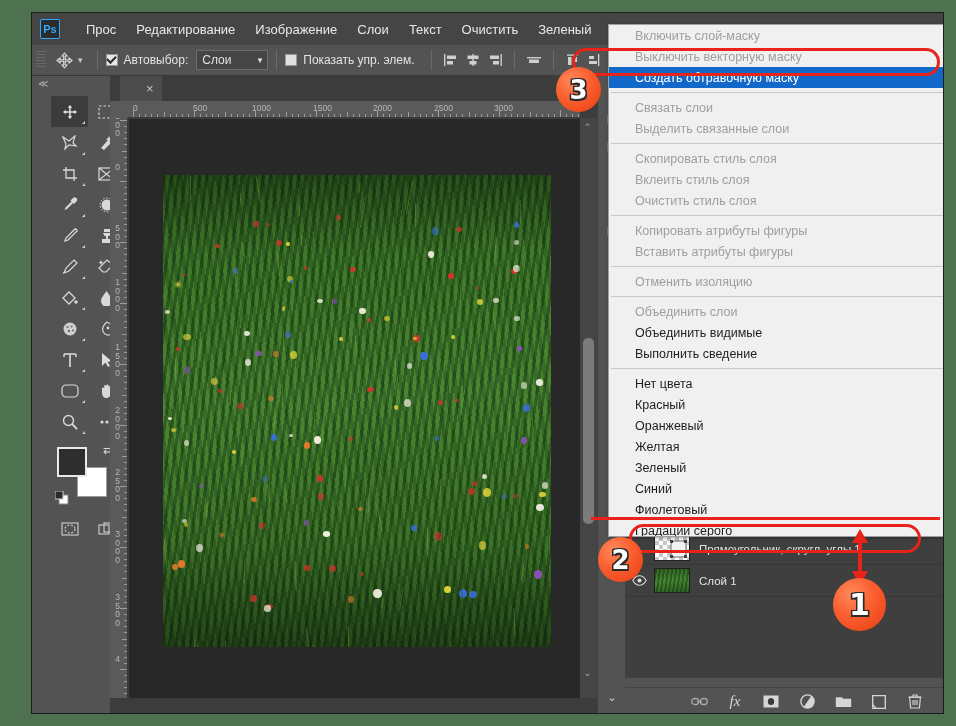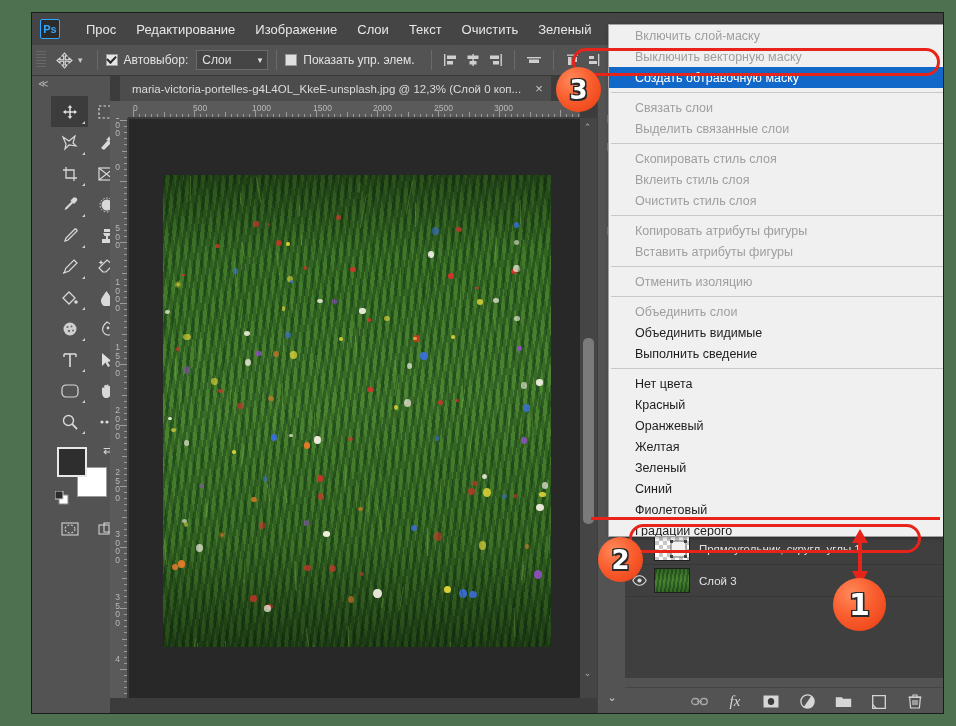--- a/index.html
+++ b/index.html
@@ -429,21 +429,20 @@
       <svg width="16" height="14" viewBox="0 0 16 14">
           <rect x="2" y="3" width="5" height="3" fill="#cfcfcf"></rect>
           <rect x="2" y="8" width="8" height="3" fill="#cfcfcf"></rect>
           <rect x="11" y="1" width="1.3" height="12" fill="#cfcfcf"></rect>
         </svg>
     </div>
   </div>
 
   <div id="tabbar">
     <div id="doc-tab">
-      <span>maria-victoria-portelles-g4L4OL_KkeE-unsplash.jpg @ 12,3% (Слой 0 коп...</span>
       <span id="doc-tab-close">×</span>
     </div>
   </div>
 
   <div id="toolpanel">
     <div class="grip">≪</div>
     <div id="toolgrid">
       <div class="tool active">
         <svg width="16" height="16" viewBox="0 0 17 17">
             <path d="M8.5 1 L11 4 H9.3 V7.8 H13 V6 L16 8.5 L13 11 V9.2 H9.3 V13 H11 L8.5 16 L6 13 H7.7 V9.2 H4 V11 L1 8.5 L4 6 V7.8 H7.7 V4 H6 Z" fill="#e0e0e0"></path>
@@ -1153,21 +1152,21 @@
       </div>
 
       <div class="layer-row">
         <div class="eye">
           <svg width="15" height="11" viewBox="0 0 15 11">
               <path d="M7.5 0.8 C11.5 0.8 14.2 5.5 14.2 5.5 S11.5 10.2 7.5 10.2 S0.8 5.5 0.8 5.5 S3.5 0.8 7.5 0.8 Z" fill="none" stroke="#dcdcdc" stroke-width="1.1"></path>
               <circle cx="7.5" cy="5.5" r="2.1" fill="#dcdcdc"></circle>
             </svg>
         </div>
         <div class="layer-thumb thumb-meadow"></div>
-        <div class="layer-name">Слой 3</div>
+        <div class="layer-name">Слой 1</div>
       </div>
     </div>
 
     <div id="layers-footer">
       <div class="lf-icon">
         <svg width="17" height="11" viewBox="0 0 17 11">
             <rect x="0.7" y="2.5" width="7" height="6" rx="3" fill="none" stroke="#a9a9a9" stroke-width="1.3"></rect>
             <rect x="9.3" y="2.5" width="7" height="6" rx="3" fill="none" stroke="#a9a9a9" stroke-width="1.3"></rect>
             <path d="M6 5.5 H11" stroke="#a9a9a9" stroke-width="1.3"></path>
           </svg>

